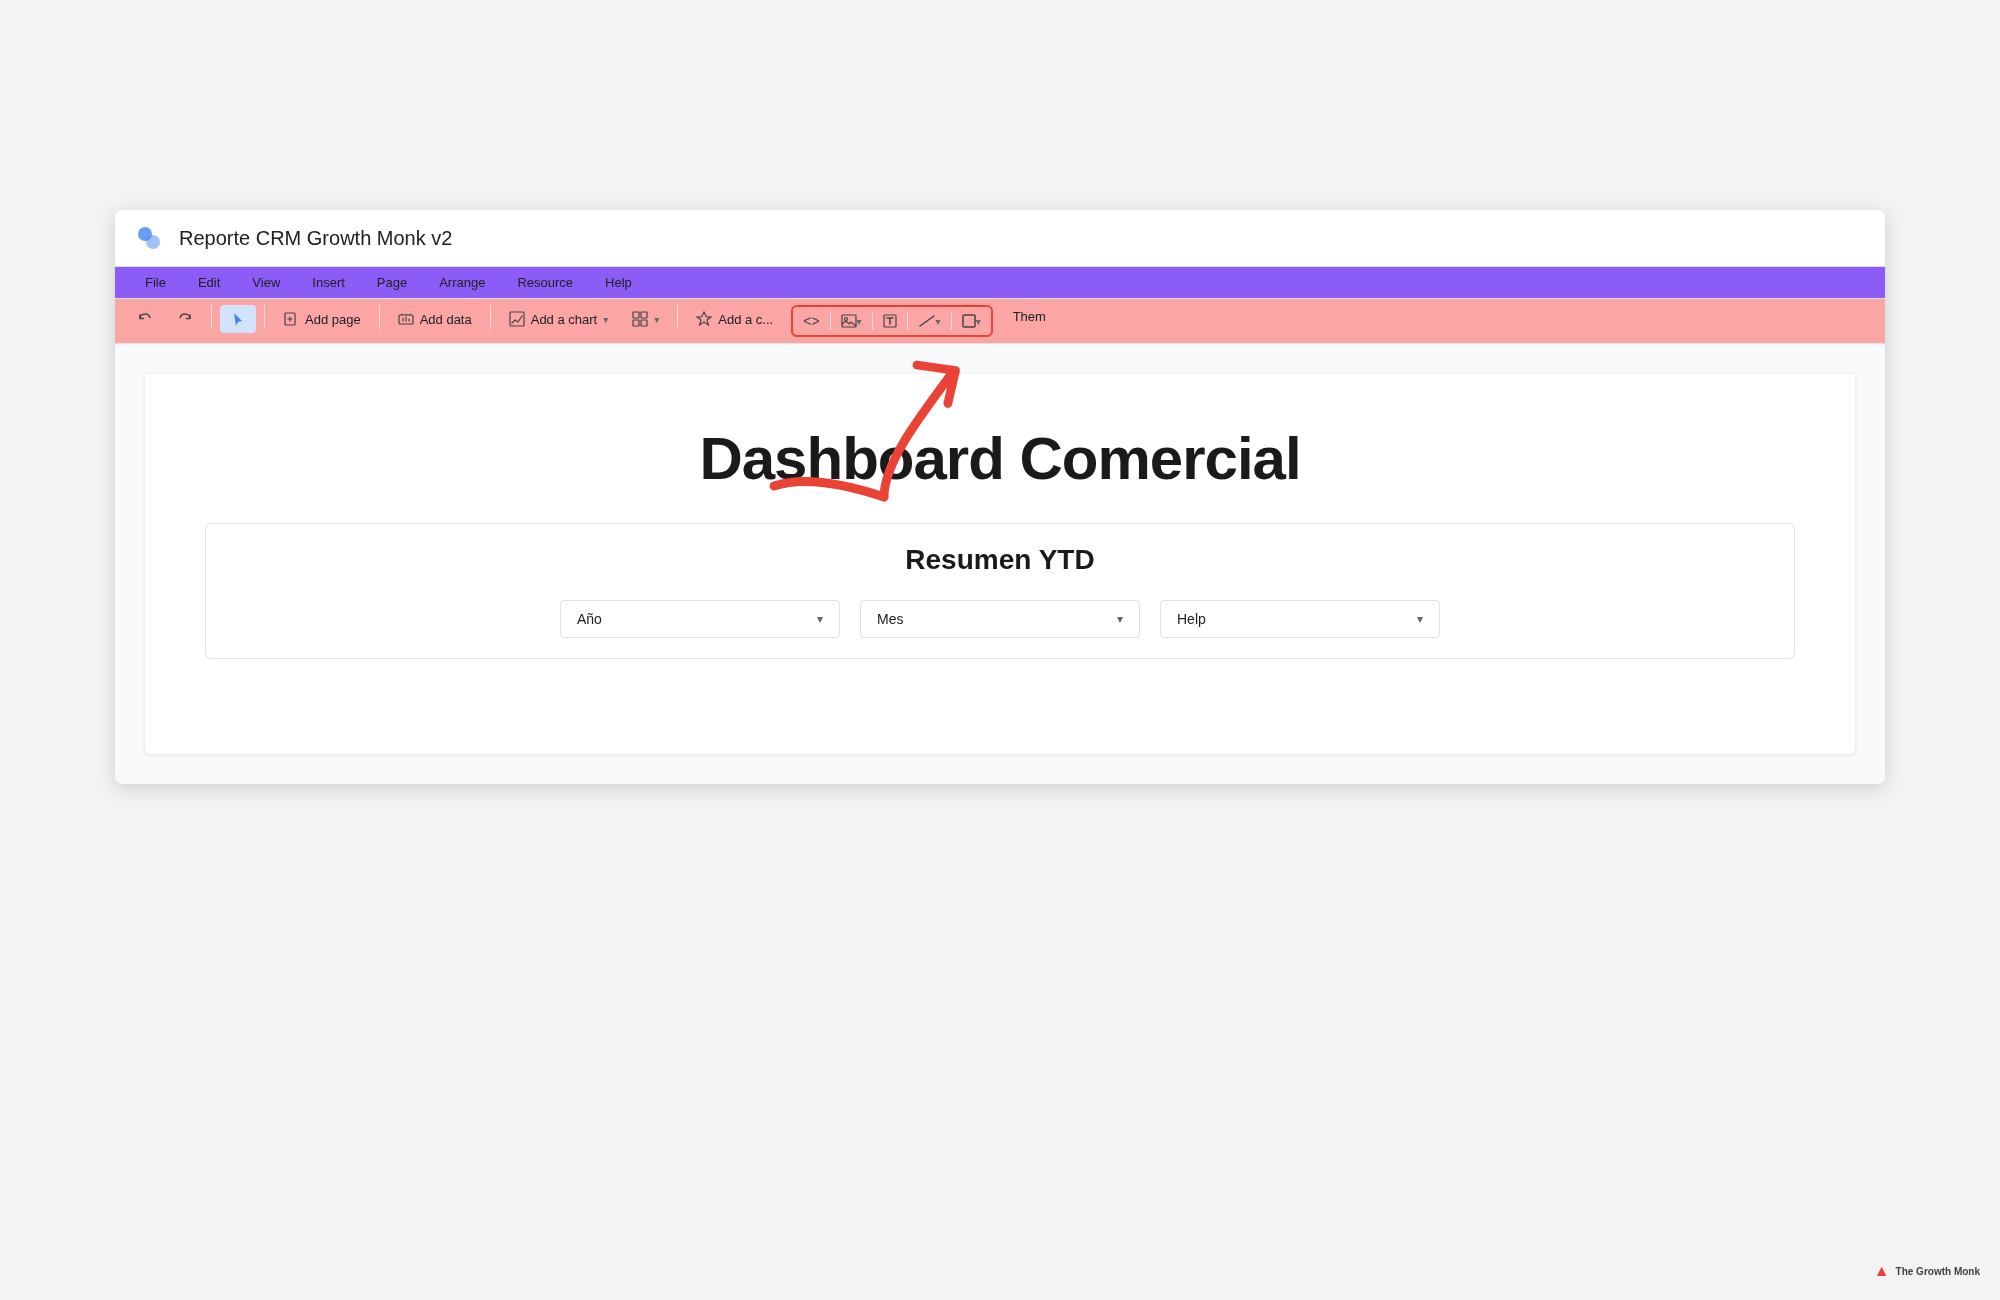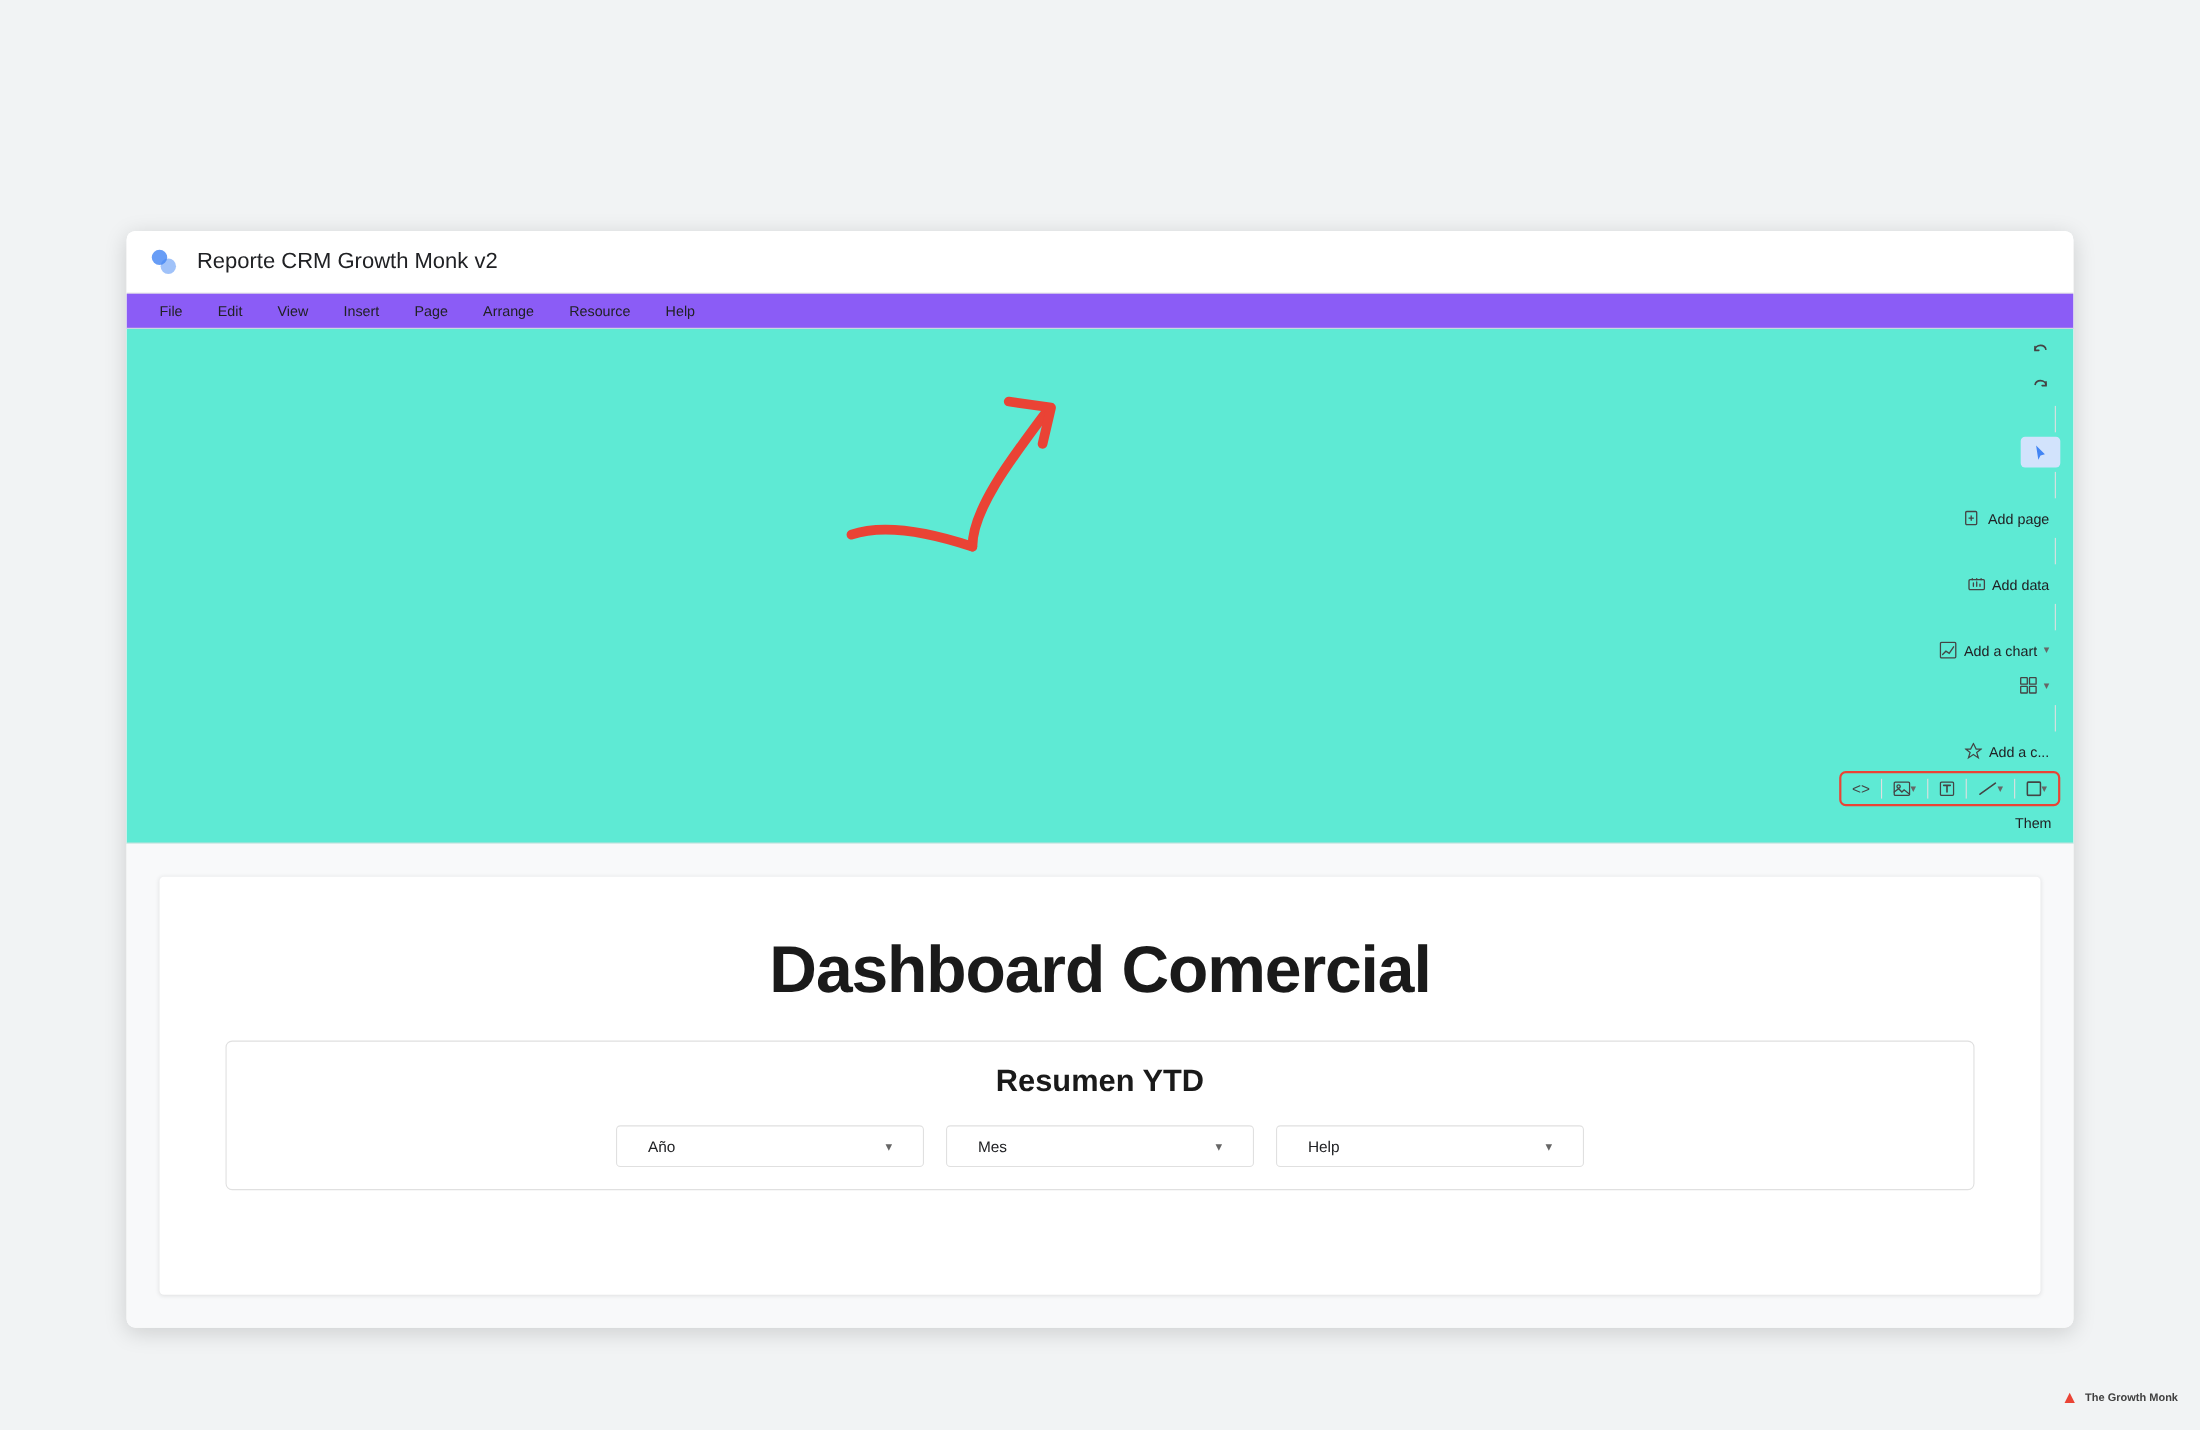--- a/index.html
+++ b/index.html
@@ -68,26 +68,25 @@
       padding: 4px 10px;
       font-size: 13px;
       color: #202124;
       cursor: pointer;
       border-radius: 4px;
     }
 
     
     .toolbar {
       display: flex;
-      align-items: flex-end;
+      align-items: flex-start;
       padding: 6px 12px;
-      background: #5eead4;
+      background: #fca5a5;
       border-bottom: 1px solid #e0e0e0;
       gap: 4px;
-      flex-direction: column;
     }
 
     .toolbar-btn {
       display: flex;
       align-items: center;
       gap: 6px;
       padding: 6px 10px;
       border: none;
       background: transparent;
       cursor: pointer;
@@ -192,21 +191,21 @@
       gap: 20px;
       justify-content: center;
     }
 
     .filter-dropdown {
       display: flex;
       align-items: center;
       justify-content: space-between;
       border: 1px solid #e0e0e0;
       border-radius: 4px;
-      padding: 10px 28px;
+      padding: 10px 16px;
       width: 280px;
       font-size: 14px;
       color: #202124;
       cursor: pointer;
       background: #fff;
     }
 
     .filter-dropdown-arrow {
       font-size: 12px;
       color: #666;

